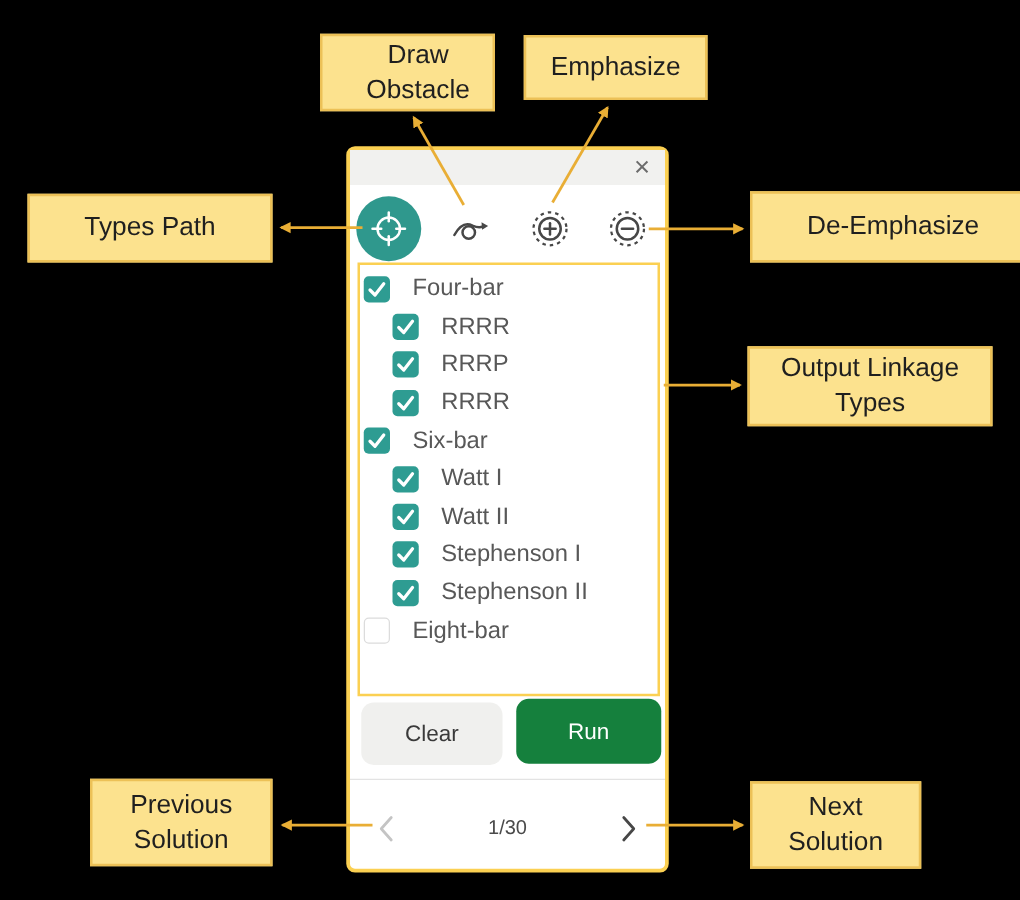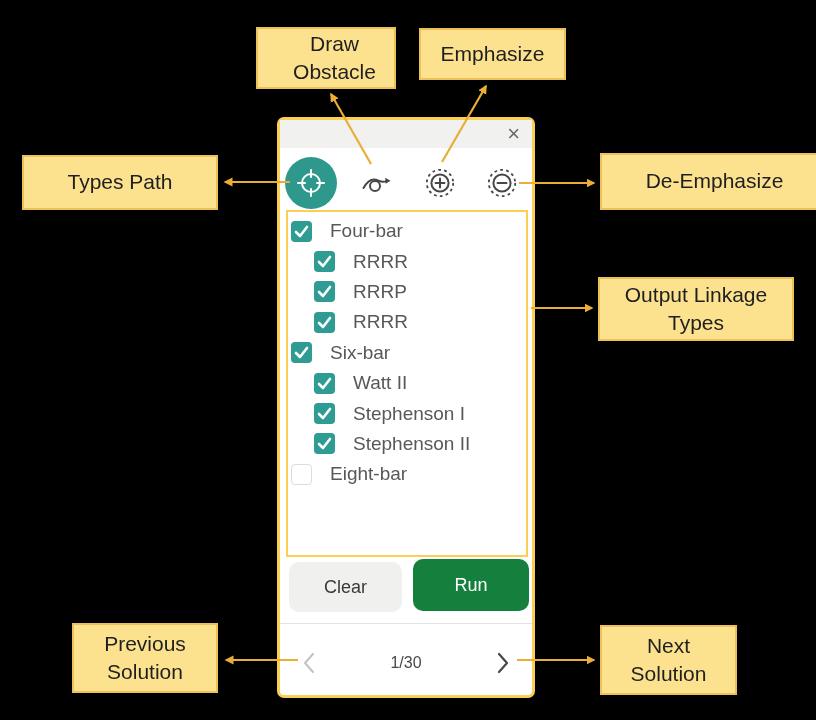--- a/index.html
+++ b/index.html
@@ -150,20 +150,28 @@
           </span>
           <span class="tree-label">RRRR</span>
         </div>
         <div class="tree-row">
           <span class="checkbox checked">
             <svg width="21" height="21" viewBox="0 0 21 21">
               <polyline points="5,11 9,15 16,6" fill="none" stroke="#ffffff" stroke-width="2.6" stroke-linecap="round" stroke-linejoin="round"></polyline>
             </svg>
           </span>
           <span class="tree-label">Six-bar</span>
+        </div>
+        <div class="tree-row indent">
+          <span class="checkbox checked">
+            <svg width="21" height="21" viewBox="0 0 21 21">
+              <polyline points="5,11 9,15 16,6" fill="none" stroke="#ffffff" stroke-width="2.6" stroke-linecap="round" stroke-linejoin="round"></polyline>
+            </svg>
+          </span>
+          <span class="tree-label">Watt I</span>
         </div>
         <div class="tree-row indent">
           <span class="checkbox checked">
             <svg width="21" height="21" viewBox="0 0 21 21">
               <polyline points="5,11 9,15 16,6" fill="none" stroke="#ffffff" stroke-width="2.6" stroke-linecap="round" stroke-linejoin="round"></polyline>
             </svg>
           </span>
           <span class="tree-label">Watt II</span>
         </div>
         <div class="tree-row indent">

